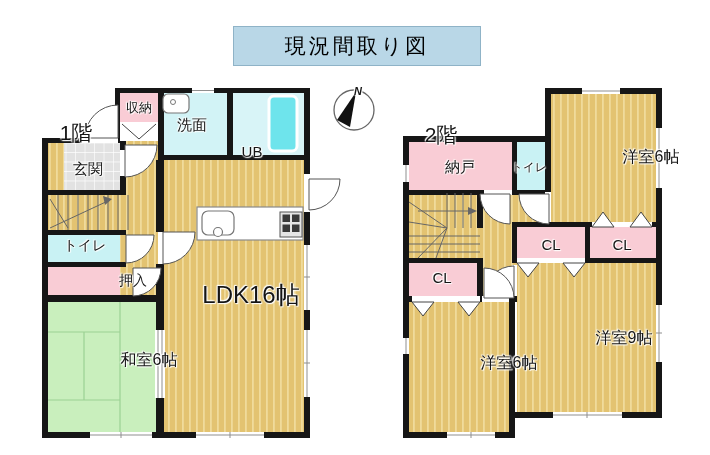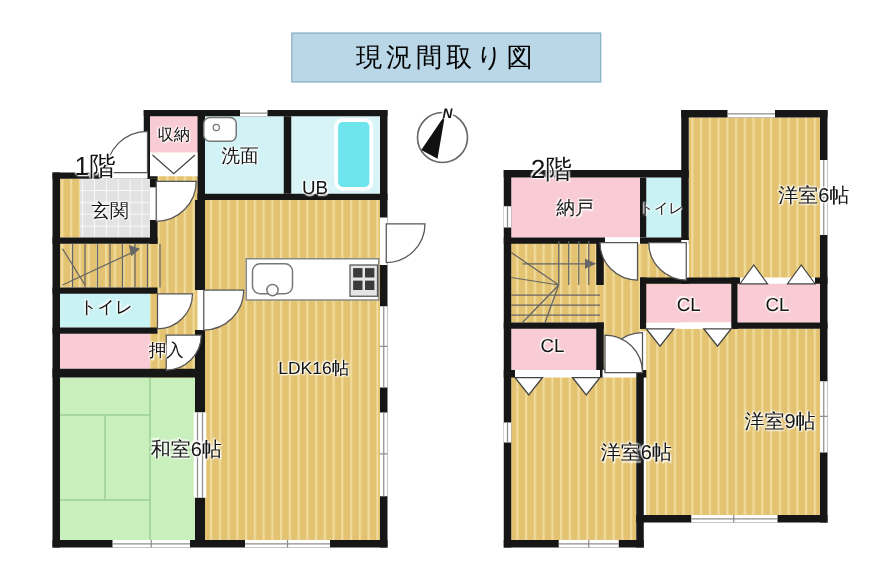--- a/index.html
+++ b/index.html
@@ -5,21 +5,21 @@
   html,body{margin:0;padding:0;}
   body{font-family:"Liberation Sans","DejaVu Sans",sans-serif;background:#ffffff;}
   #canvas{position:relative;width:710px;height:455px;background:#ffffff;overflow:hidden;}
   #plan-svg{position:absolute;left:0;top:0;}
   .lbl{position:absolute;transform:translate(-50%,-50%);color:#151515;white-space:nowrap;
        text-shadow:0 0 2px #fff,0 0 2px #fff,1px 1px 1px #fff,-1px -1px 1px #fff;}
   .title-box{position:absolute;left:233px;top:26px;width:246px;height:38px;
        background:#b9d7e7;border:1px solid #8fb3c7;display:flex;align-items:center;justify-content:center;
        font-size:21px;letter-spacing:3px;color:#000000;}
   .fs11{font-size:11.5px;} .fs13{font-size:13px;} .fs14{font-size:14px;} .fs15{font-size:15px;}
-  .fs16{font-size:16px;margin-left:47px;} .fs17{font-size:21px;margin-top:32px;} .fs20{font-size:14px;padding-left:46px;}
+  .fs16{font-size:16px;margin-left:47px;} .fs17{font-size:21px;margin-top:32px;} .fs20{font-size:24px;padding-left:46px;}
   .italic{font-style:italic;font-weight:bold;font-size:11px;}
 </style>
 </head>
 <body>
 
 <div id="canvas">
 
 <svg id="plan-svg" width="710" height="455" viewBox="0 0 710 455">
   <defs>
     <pattern id="wood" width="7" height="7" patternUnits="userSpaceOnUse">

